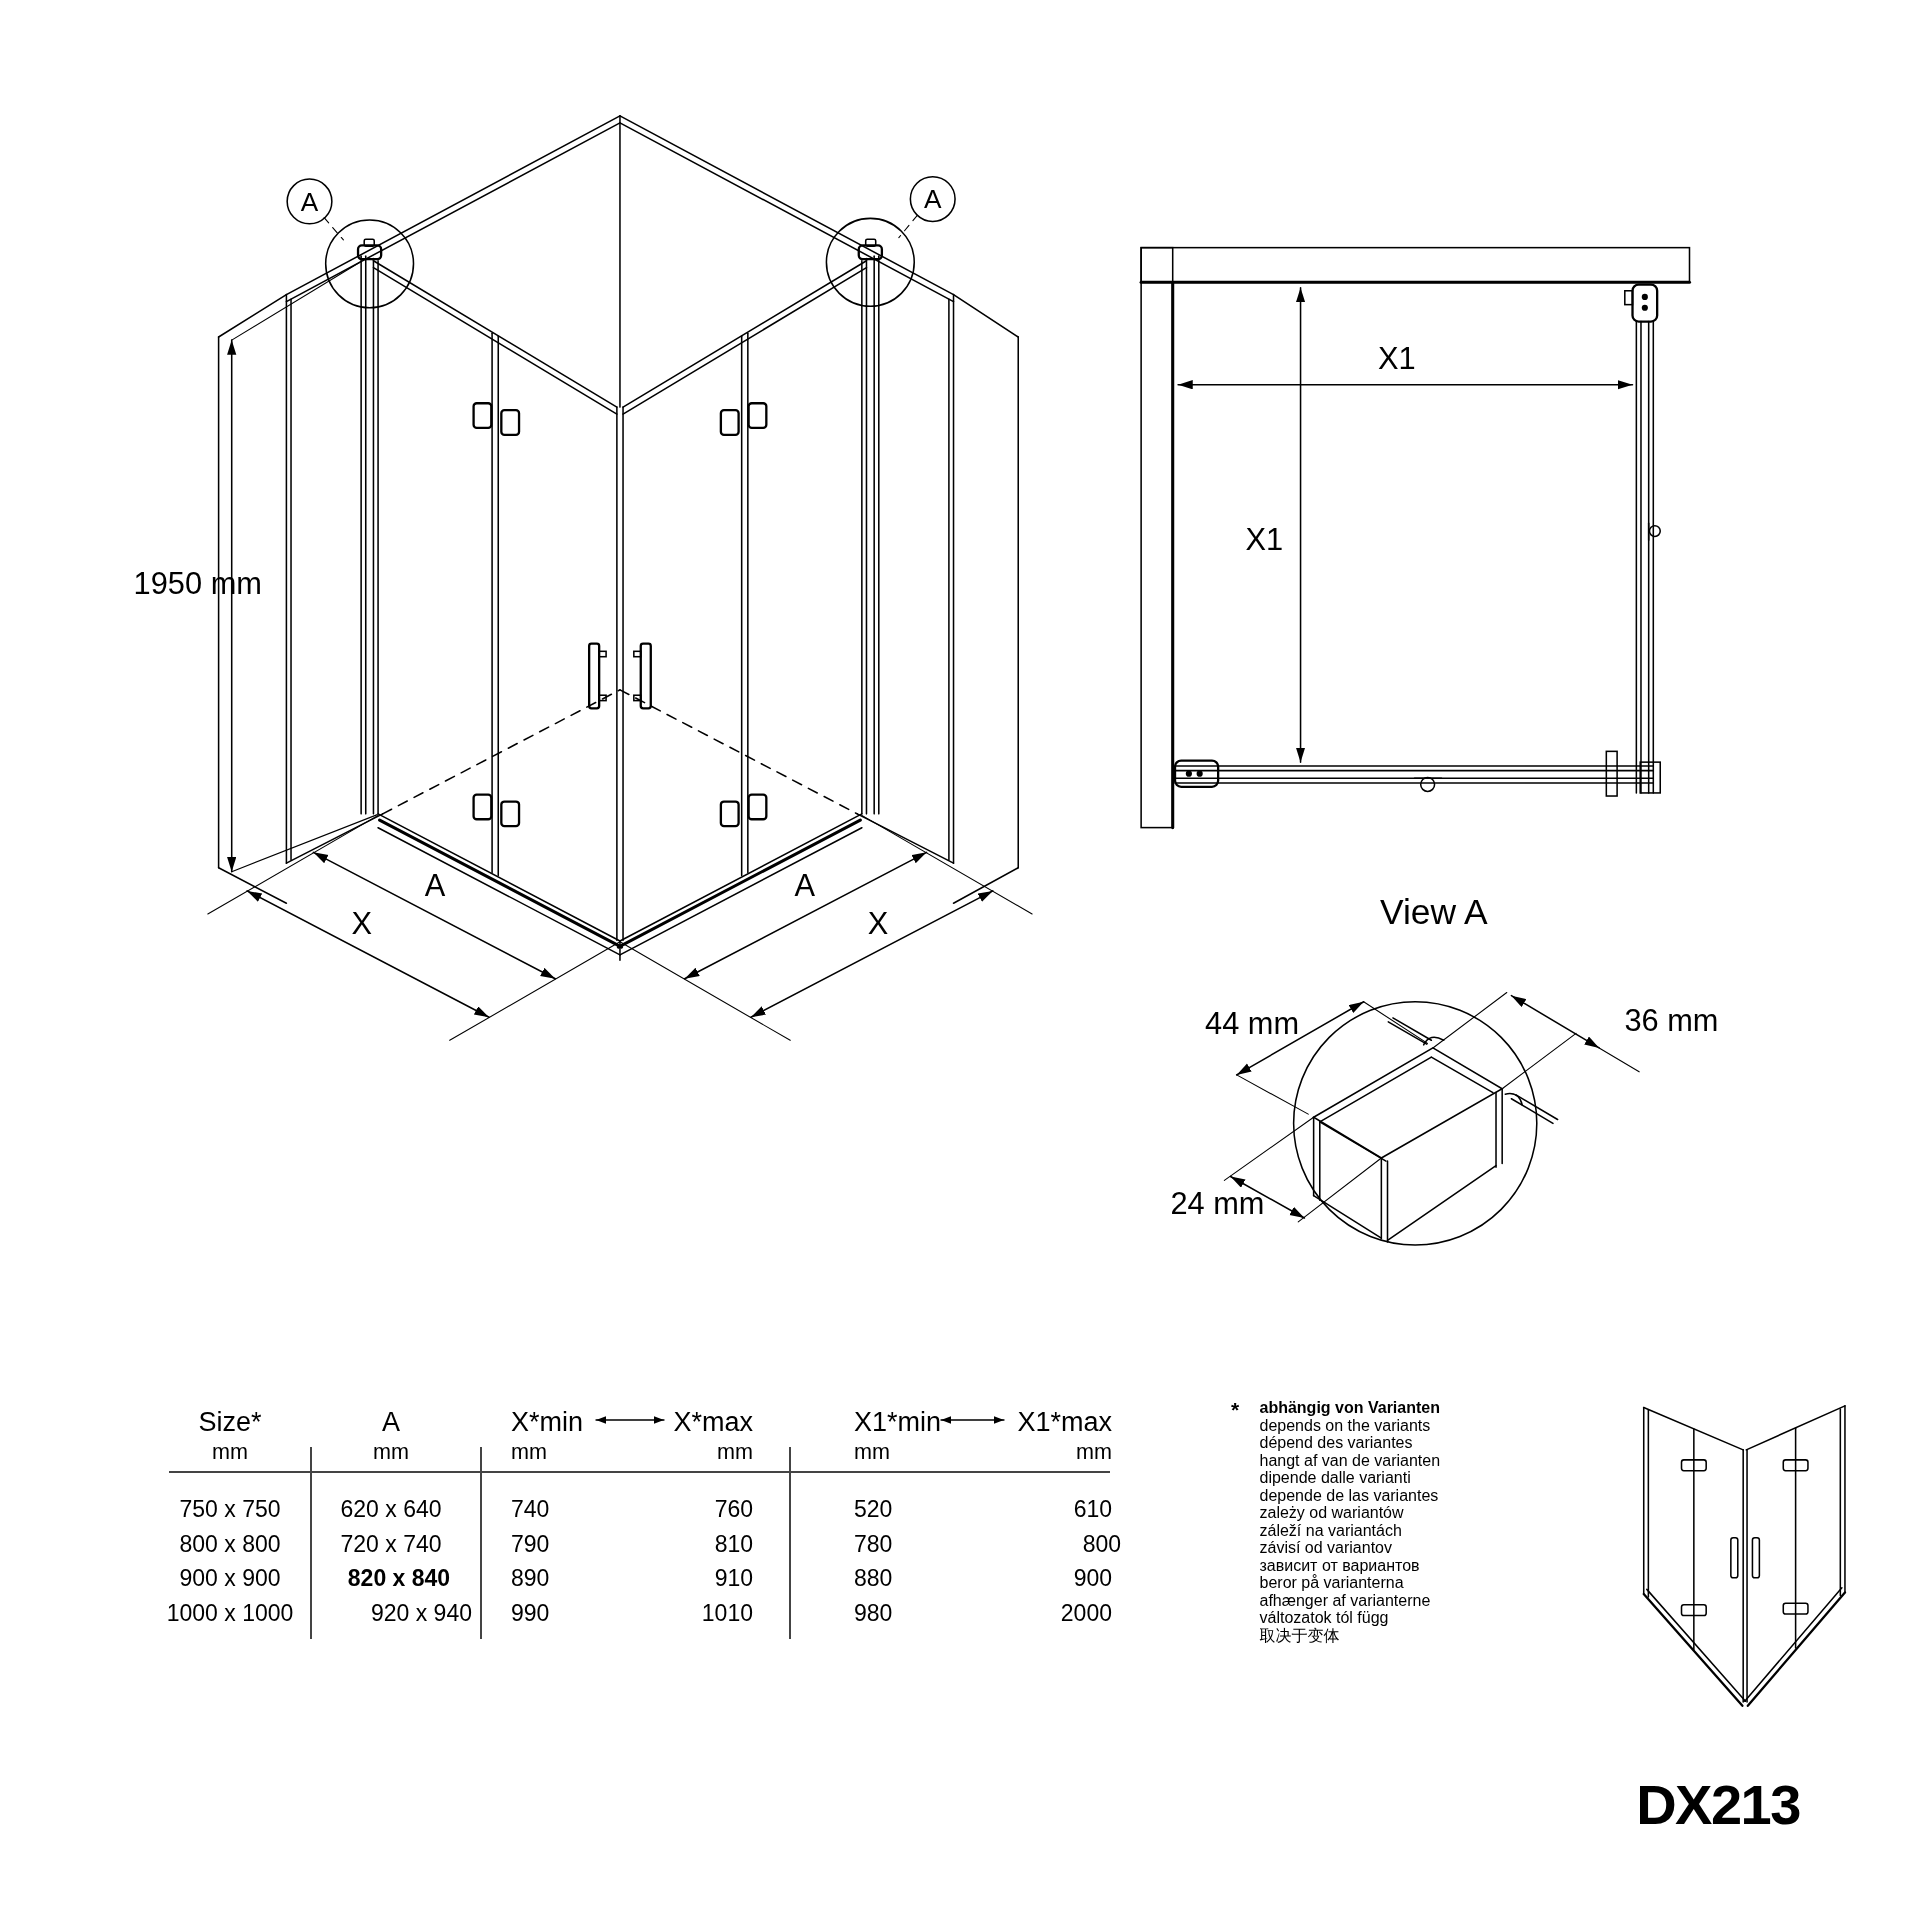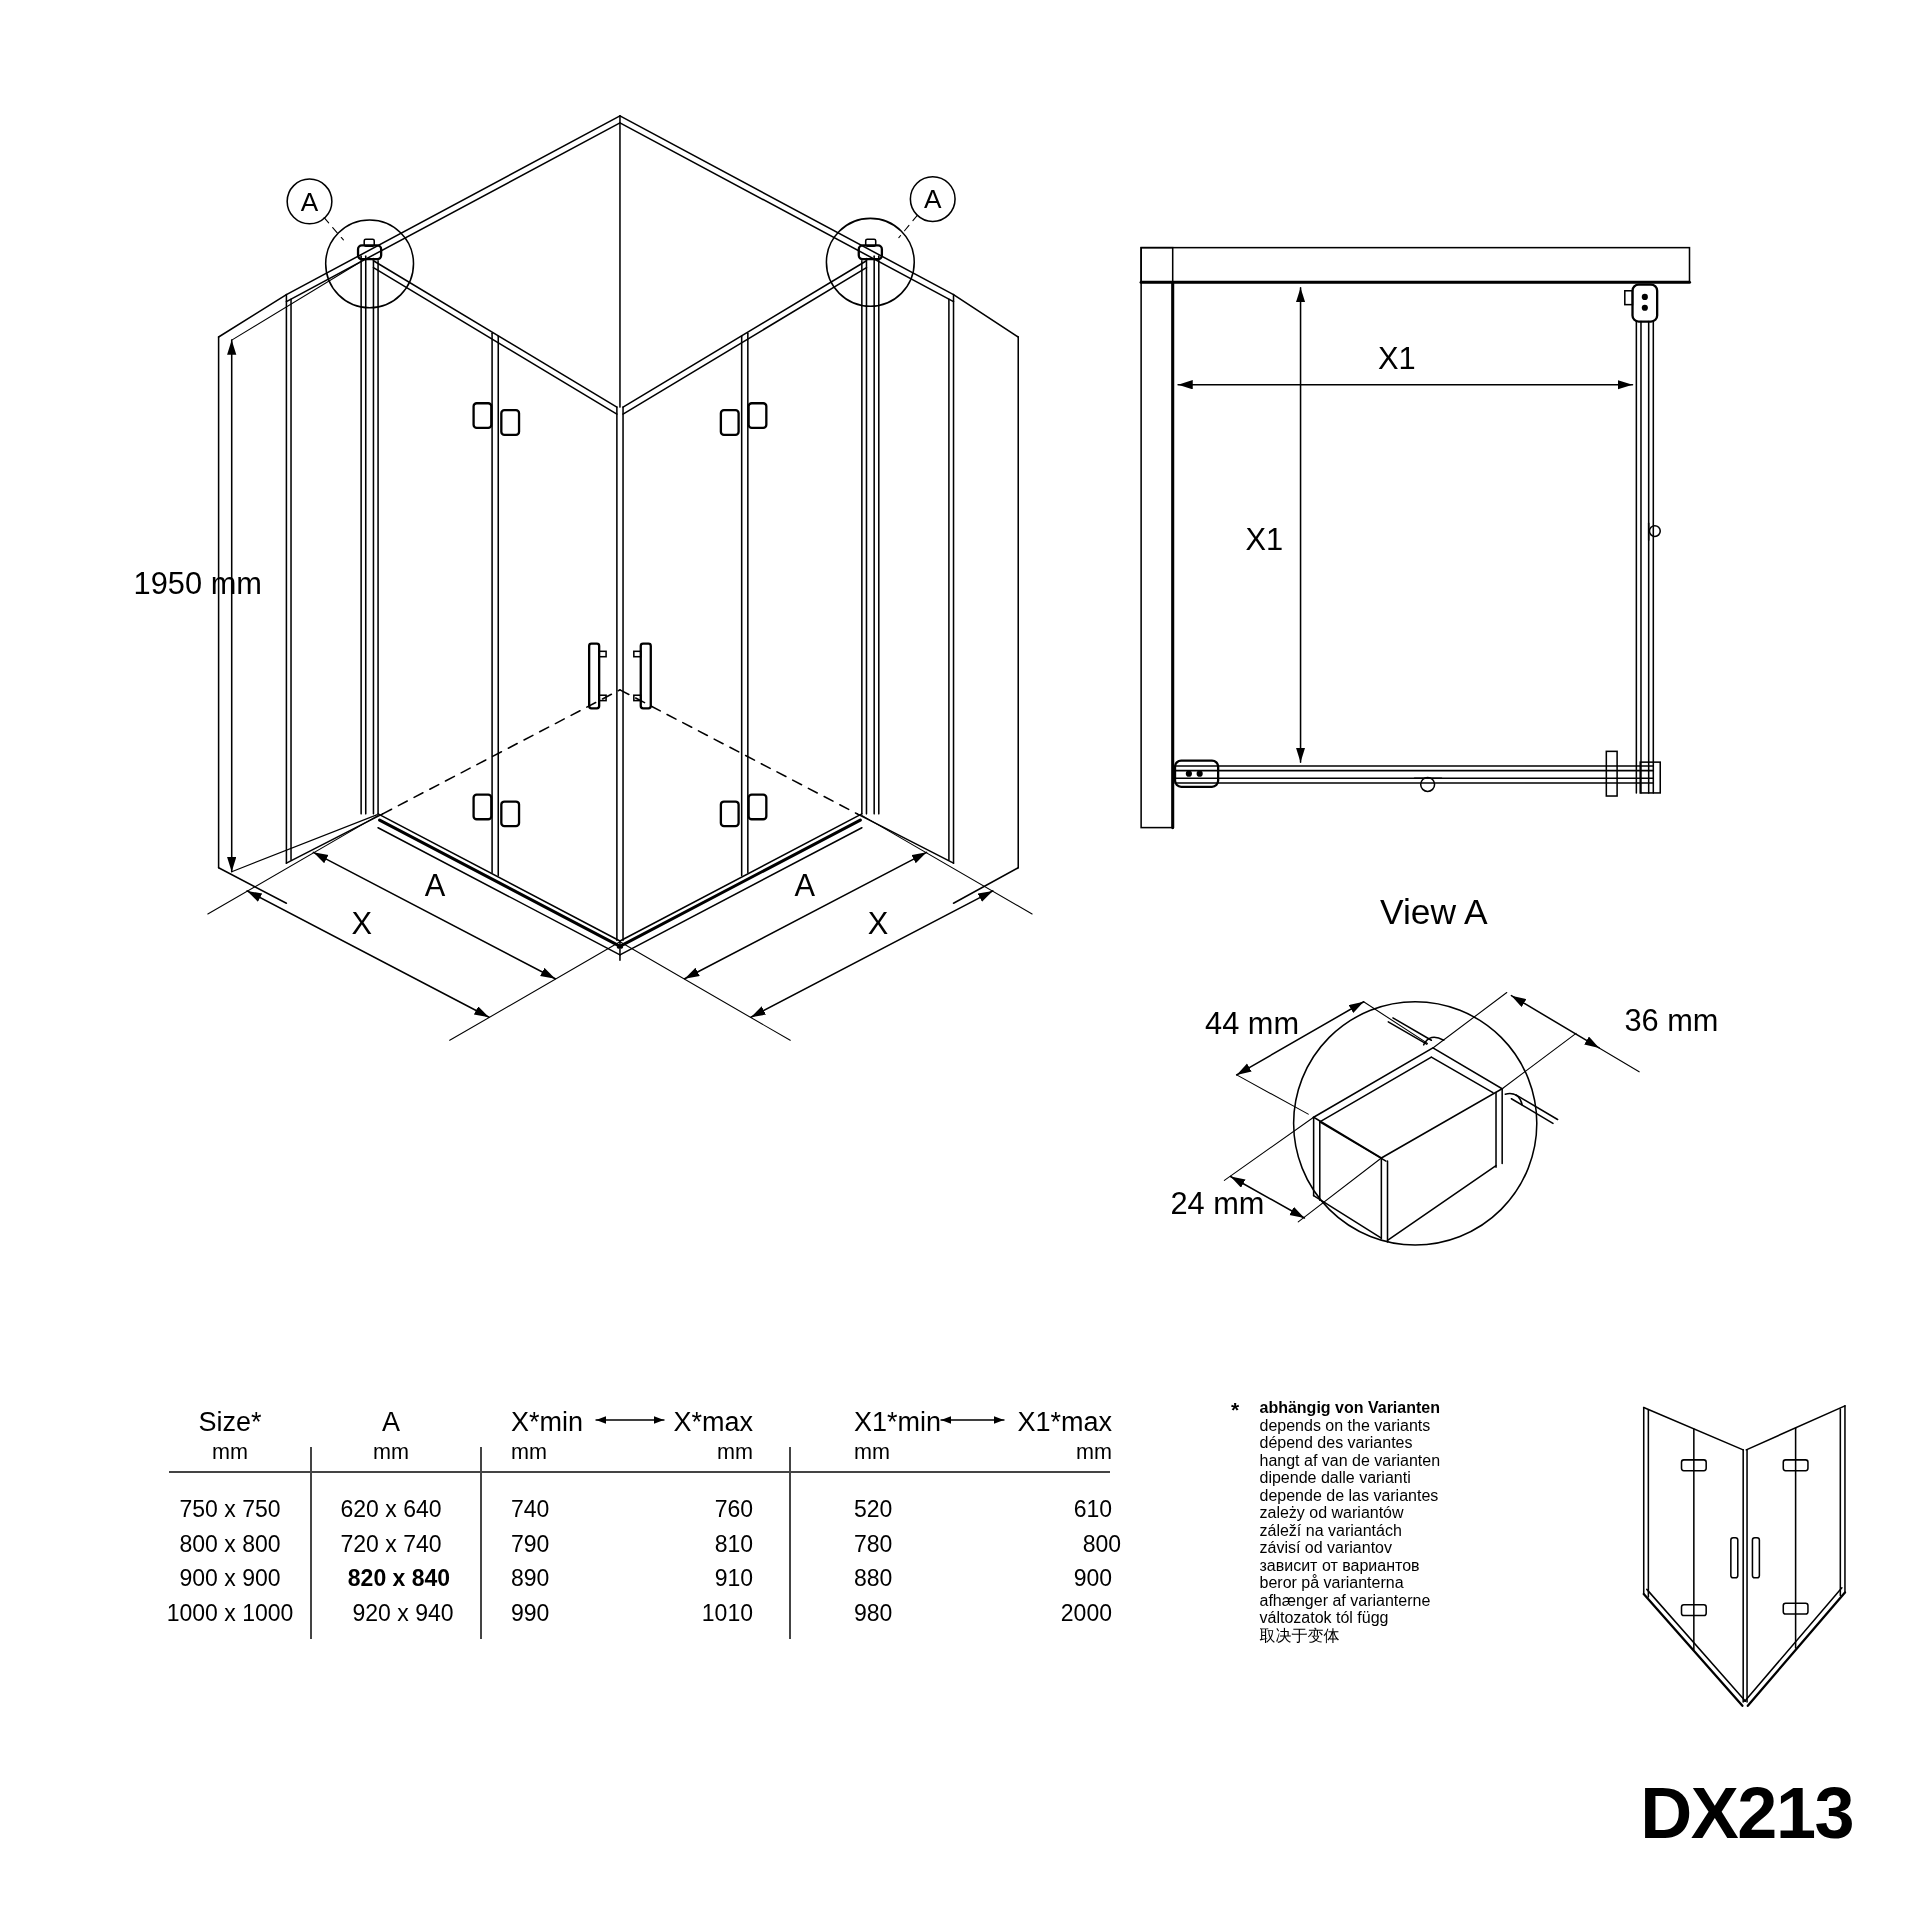--- a/index.html
+++ b/index.html
@@ -25,22 +25,22 @@
   .c-center{text-align:center;} .c-right{text-align:right;} .c-left{text-align:left;}
   .vrule{position:absolute;width:1.5px;background:#444;}
   .hrule{position:absolute;height:1.5px;background:#444;}
   
   .footnote{position:absolute;left:1231px;top:1399px;width:331px;font-size:16px;line-height:17.5px;}
   .footnote .star{position:absolute;left:0;top:1.5px;font-weight:bold;font-size:21px;}
   .footnote .fn-lines{margin-left:28.5px;}
   .fn-bold{font-weight:bold;}
   .fn-line{display:block;}
   
-  .model{position:absolute;left:1583px;top:1772px;width:270px;text-align:right;
-         font-size:72px;font-weight:bold;letter-spacing:-1.5px;}
+  .model{position:absolute;left:1583px;top:1772px;width:270px;text-align:center;
+         font-size:56px;font-weight:bold;letter-spacing:-1.5px;}
 </style>
 </head>
 <body>
 
 <div class="canvas">
 
   <svg class="abs" style="left:92px;top:62px;" width="1002" height="1117" viewBox="0 0 1300 1450">
     <defs>
       <marker id="ah1" markerWidth="22" markerHeight="14" refX="19" refY="6" orient="auto-start-reverse" markerUnits="userSpaceOnUse">
         <path d="M0,0 L19,6 L0,12 z" class="fill"></path>
@@ -293,21 +293,21 @@
       <span class="tbl-val r2" style="left:0;width:170px;">900 x 900</span>
       <span class="tbl-val r3" style="left:0;width:170px;">1000 x 1000</span>
     </div>
 
     <div class="tbl-col c-center" style="left:314px;width:154px;">
       <span class="tbl-hdr">A</span>
       <span class="tbl-unit" style="left:0;width:154px;">mm</span>
       <span class="tbl-val r0" style="left:0;width:154px;">620 x 640</span>
       <span class="tbl-val r1" style="left:0;width:154px;">720 x 740</span>
       <span class="tbl-val r2" style="left:8px;width:154px;font-weight:bold;">820 x 840</span>
-      <span class="tbl-val r3" style="left:12px;width:154px;">920 x 940</span>
+      <span class="tbl-val r3" style="left:4px;width:154px;text-align:right;">920 x 940</span>
     </div>
 
     <div class="tbl-col c-left" style="left:511px;width:116px;">
       <span class="tbl-hdr">X*min</span>
       <span class="tbl-unit" style="left:0;width:116px;">mm</span>
       <span class="tbl-val r0" style="left:0;width:116px;">740</span>
       <span class="tbl-val r1" style="left:0;width:116px;">790</span>
       <span class="tbl-val r2" style="left:0;width:116px;">890</span>
       <span class="tbl-val r3" style="left:0;width:116px;">990</span>
     </div>

